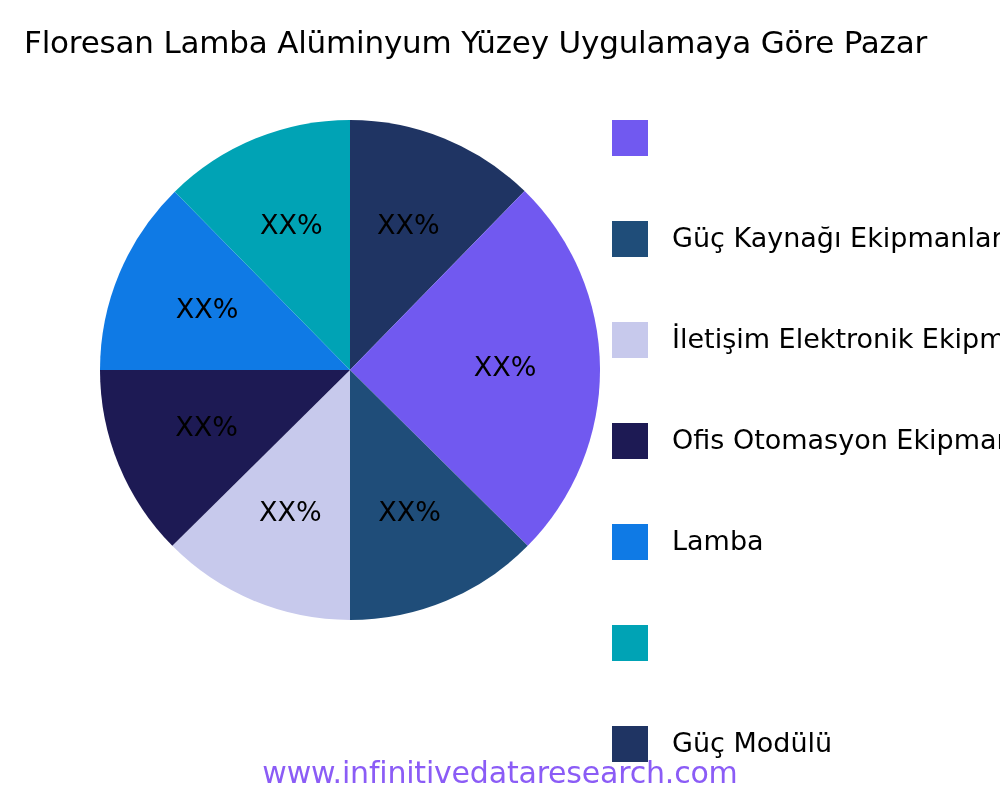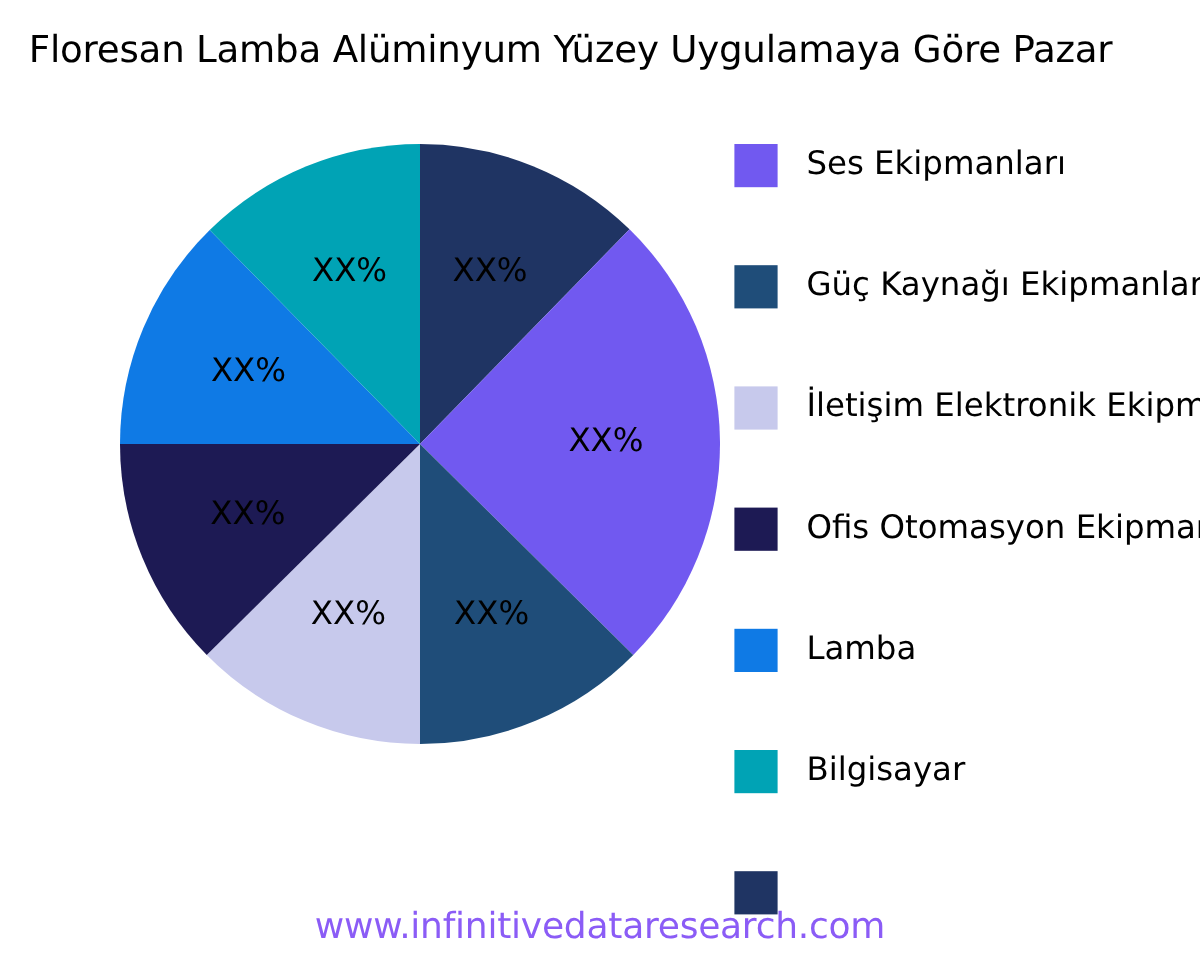--- a/index.html
+++ b/index.html
@@ -114,40 +114,39 @@
         <text x="106.6" y="308.9" class="slice-label">XX%</text>
         <text x="107.1" y="190.1" class="slice-label">XX%</text>
         <text x="191.3" y="106.5" class="slice-label">XX%</text>
       </g>
   </svg>
 </div>
 
 <div id="legend">
     <div class="legend-row">
       <span class="legend-swatch" style="background: rgb(113, 89, 240);"></span>
-      <span class="legend-label">Ses Ekipmanları</span>
     </div>
     <div class="legend-row">
       <span class="legend-swatch" style="background: rgb(31, 77, 121);"></span>
       <span class="legend-label">Güç Kaynağı Ekipmanları</span>
     </div>
     <div class="legend-row">
       <span class="legend-swatch" style="background: rgb(199, 201, 236);"></span>
       <span class="legend-label">İletişim Elektronik Ekipmanları</span>
     </div>
     <div class="legend-row">
       <span class="legend-swatch" style="background: rgb(29, 26, 84);"></span>
       <span class="legend-label">Ofis Otomasyon Ekipmanları</span>
     </div>
     <div class="legend-row">
       <span class="legend-swatch" style="background: rgb(15, 122, 229);"></span>
       <span class="legend-label">Lamba</span>
     </div>
     <div class="legend-row">
       <span class="legend-swatch" style="background: rgb(0, 163, 181);"></span>
-      <span class="legend-label">Bilgisayar</span>
     </div>
     <div class="legend-row">
       <span class="legend-swatch" style="background: rgb(31, 52, 99);"></span>
+      <span class="legend-label">Güç Modülü</span>
     </div>
   </div>
 
 <div id="footer-url" style="color: #8b5cf6;">www.infinitivedataresearch.com</div>
 
 </body></html>

